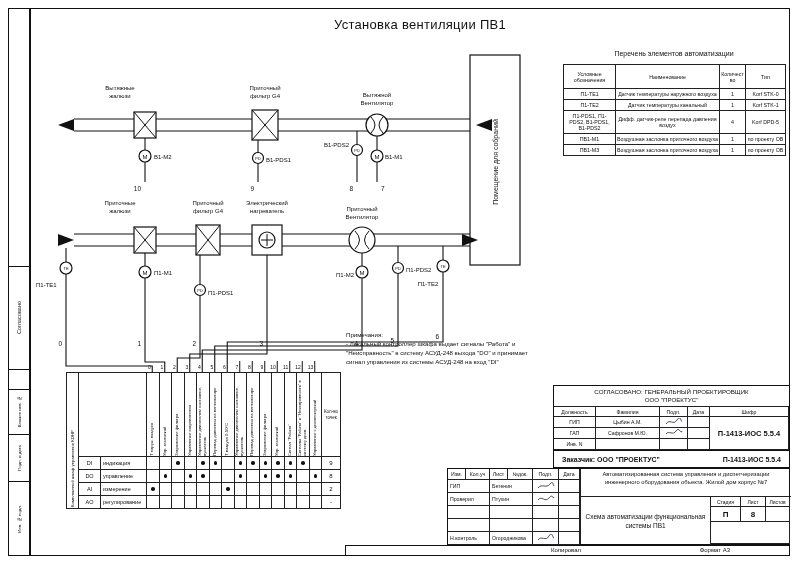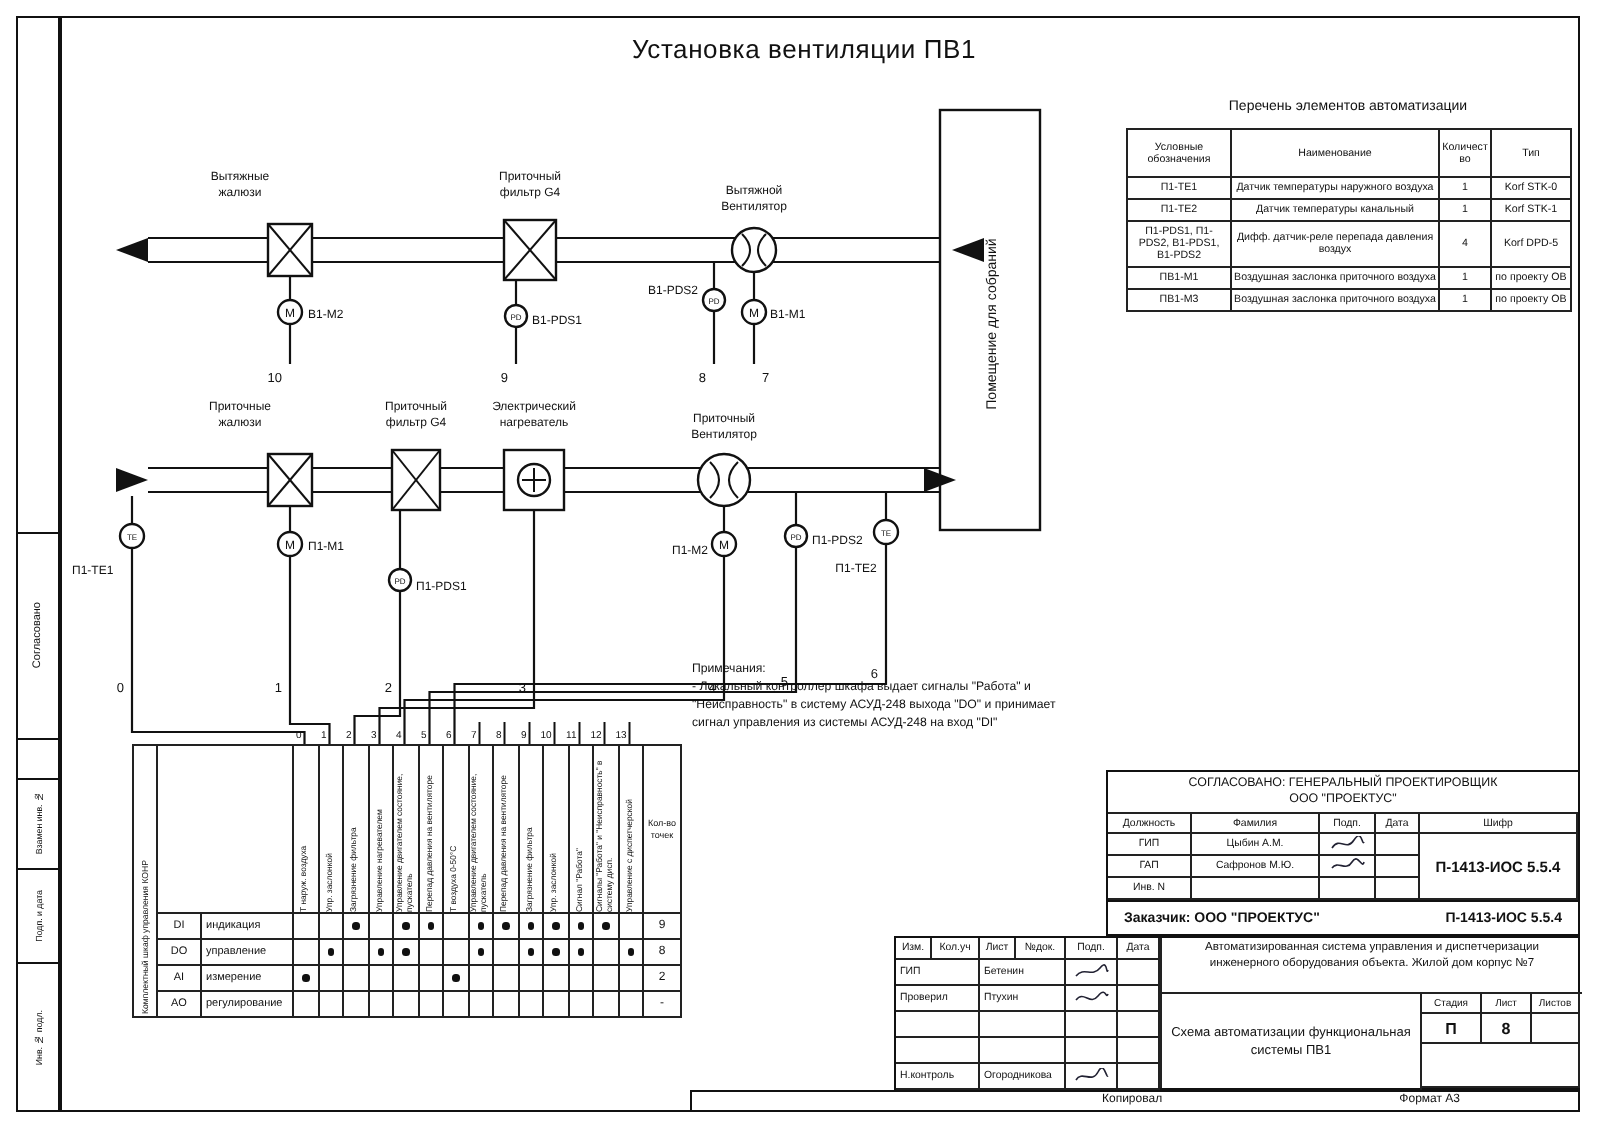--- a/index.html
+++ b/index.html
@@ -1,21 +1,21 @@
 <!DOCTYPE html>
 <html><head>
 <meta charset="utf-8">
 <style>
   *{margin:0;padding:0;box-sizing:border-box;}
   html,body{width:800px;height:565px;}
   body{font-family:"Liberation Sans",sans-serif;background:#e8e8e4;}
   .page{position:relative;width:800px;height:565px;background:#ffffff;color:#111;overflow:hidden;}
   .abs{position:absolute;}
   .frame{position:absolute;left:30px;top:8px;width:760px;height:548px;border:1.5px solid #111;}
-  .pagetitle{position:absolute;left:252px;top:17px;width:300px;text-align:center;font-size:13px;letter-spacing:.3px;}
+  .pagetitle{position:absolute;left:270px;top:17px;width:300px;text-align:center;font-size:13px;letter-spacing:.3px;}
   
   .leftstrip{position:absolute;left:8px;top:8px;width:22px;height:548px;border:1px solid #111;display:flex;flex-direction:column;}
   .seg{display:flex;align-items:center;justify-content:center;overflow:hidden;}
   .seg + .seg{border-top:1px solid #111;}
   .vtext{writing-mode:vertical-rl;transform:rotate(180deg);}
   .mlbl{font-size:5.5px;}
   .mlbl.sm{font-size:4.4px;}
   svg text{font-family:"Liberation Sans",sans-serif;}
   
   .el-title{position:absolute;left:563px;top:50px;width:222px;text-align:center;font-size:7px;}

